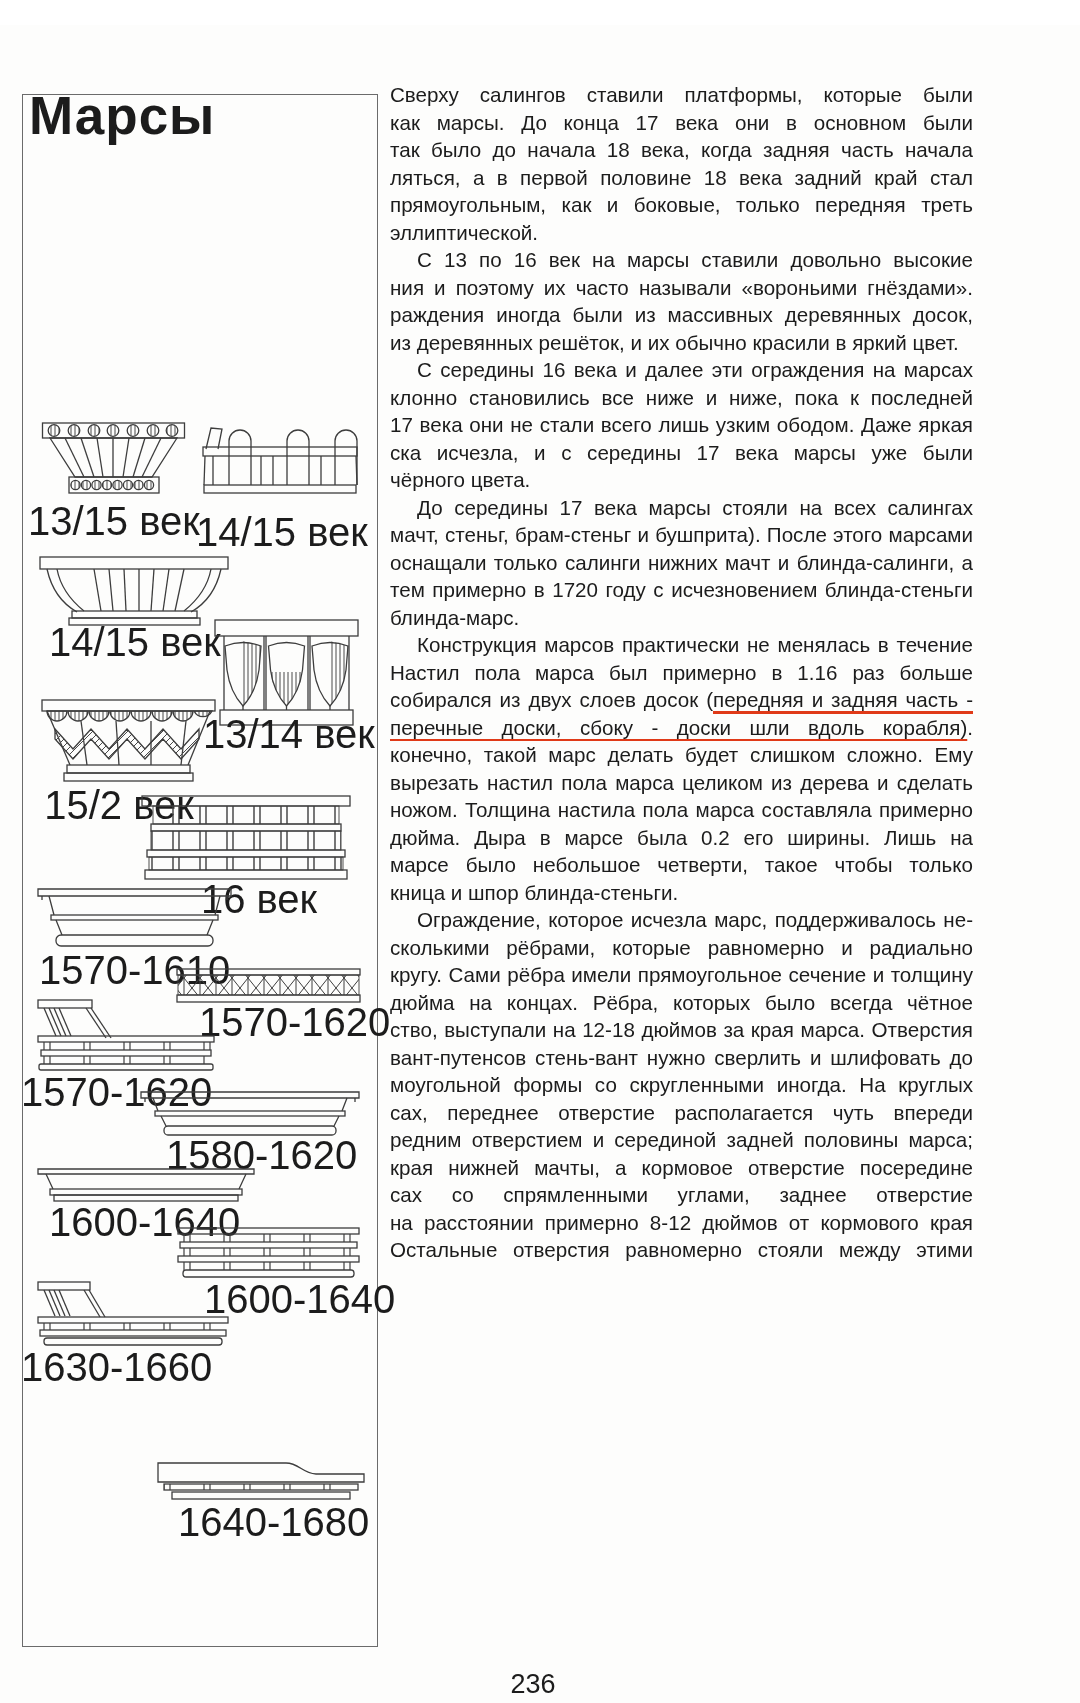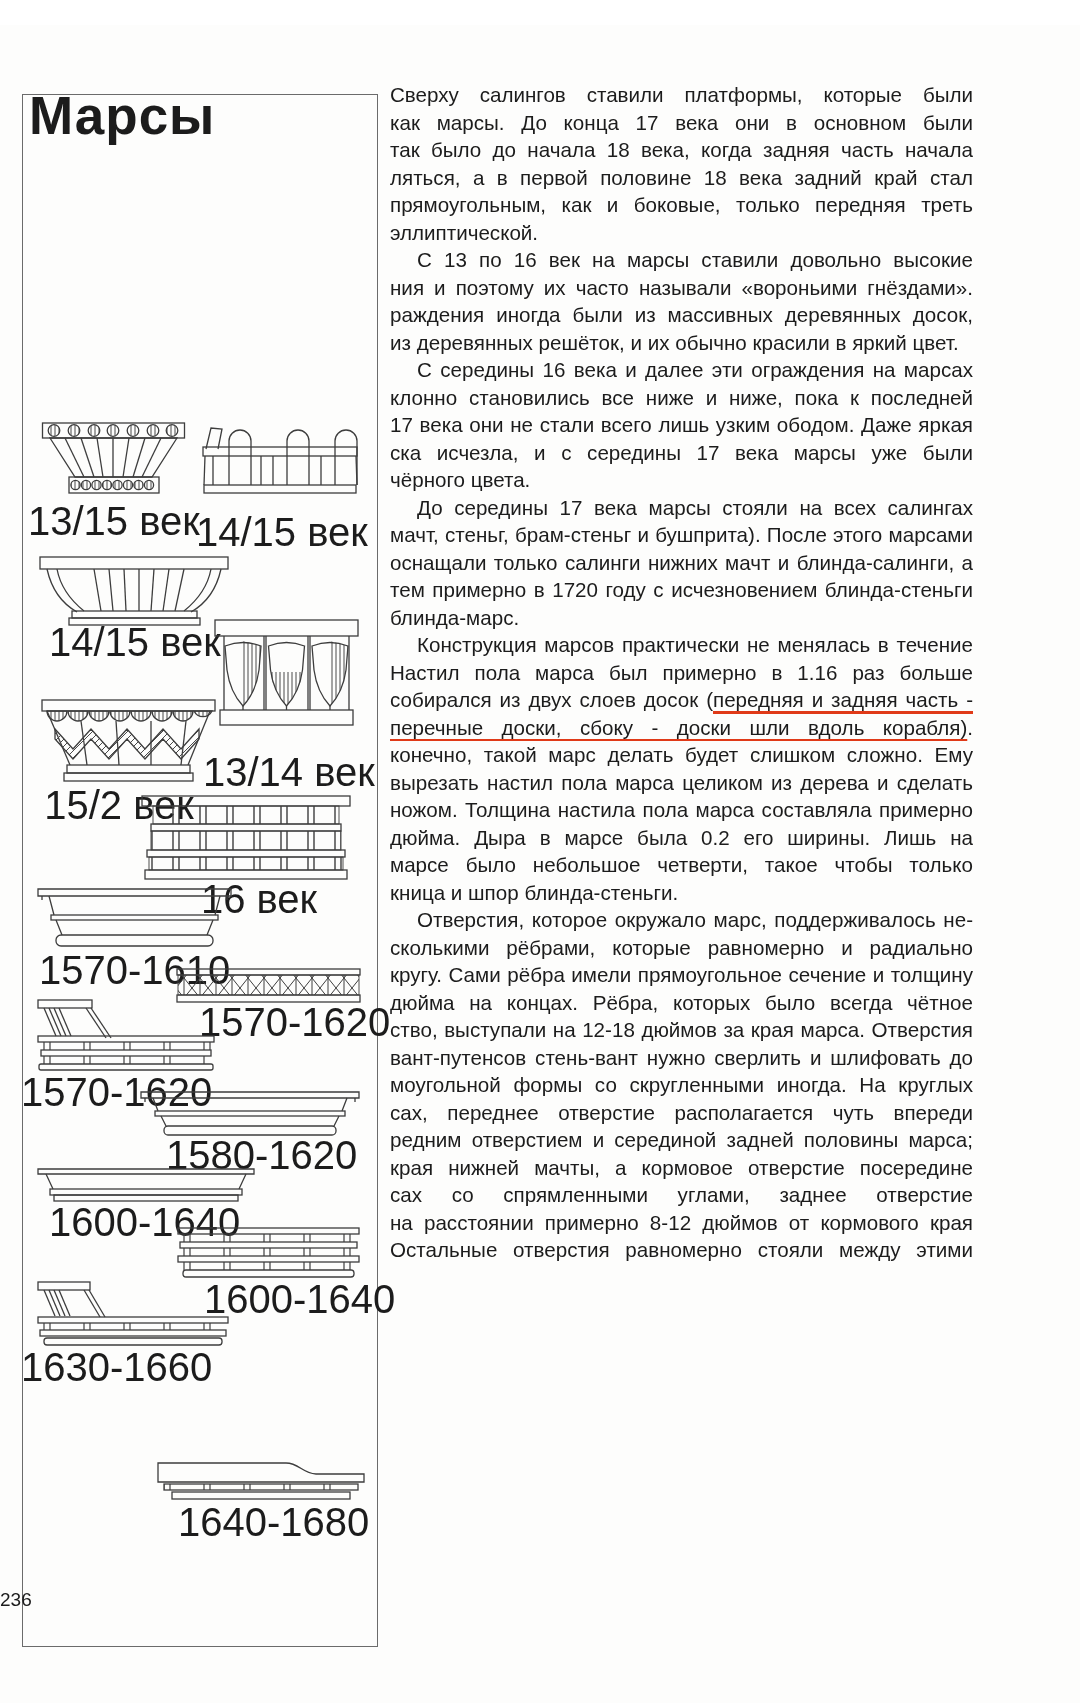--- a/index.html
+++ b/index.html
@@ -33,22 +33,22 @@
   .tl.last{text-align-last:left;}
   .tl.ind{text-indent:27px;}
   .u{
     text-decoration:underline;
     text-decoration-color:var(--red);
     text-decoration-thickness:6px;
     text-underline-offset:4px;
     text-decoration-skip-ink:none;
   }
   .pagenum{
-    position:absolute;left:0;top:1564px;width:1066px;text-align:left;
-    font-size:19px;
+    position:absolute;left:0;top:1644px;width:1066px;text-align:center;
+    font-size:27px;
   }
   .bottombar{position:absolute;left:0;bottom:0;width:100%;height:7px;background:#101010;}
 </style>
 </head>
 <body>
 
 <div class="page">
 
   <svg width="0" height="0" style="position:absolute" aria-hidden="true">
     <defs>
@@ -166,21 +166,21 @@
           <path d="M11,32 Q29,25 47,32 L45,56 Q42,78 29,92 Q16,78 13,56 Z"></path>
           <path d="M54.5,32 Q72.5,25 90.5,32 L88.5,56 Q85.5,78 72.5,92 Q59.5,78 56.5,56 Z"></path>
           <path d="M98,32 Q116,25 134,32 L132,56 Q129,78 116,92 Q103,78 100,56 Z"></path>
           <line x1="29" y1="92" x2="29" y2="96"></line>
             <line x1="72.5" y1="92" x2="72.5" y2="96"></line>
             <line x1="116" y1="92" x2="116" y2="96"></line>
           <rect x="6" y="96" width="133" height="15"></rect>
         </g>
       </svg>
     </figure>
-    <div class="cap" style="left:180px;top:661px">13/14 век</div>
+    <div class="cap" style="left:180px;top:623px">13/14 век</div>
 
     <figure class="fig" style="left:18px;top:604px">
       <svg width="175" height="88" viewBox="0 0 175 88">
         <g fill="none" stroke="#3d3d3d" stroke-width="1.3">
           <rect x="1" y="1" width="173" height="11"></rect>
           <path d="M6,12 A10,10 0 0 0 26,12 Z" fill="url(#hv)"></path>
             <path d="M27,12 A10,10 0 0 0 47,12 Z" fill="url(#hv)"></path>
           <path d="M48,12 A10,10 0 0 0 68,12 Z" fill="url(#hv)"></path>
             <path d="M69,12 A10,10 0 0 0 89,12 Z" fill="url(#hv)"></path>
           <path d="M90,12 A10,10 0 0 0 110,12 Z" fill="url(#hv)"></path>
@@ -359,21 +359,21 @@
       <div class="tl ind"><span>Конструкция марсов практически не менялась в течение веков.</span></div>
       <div class="tl"><span>Настил пола марса был примерно в 1.16 раз больше салингов и</span></div>
       <div class="tl"><span>собирался из двух слоев досок (</span><span class="u">передняя и задняя часть - по-</span></div>
       <div class="tl"><span class="u">перечные доски, сбоку - доски шли вдоль корабля)</span><span>. Моделисту,</span></div>
       <div class="tl"><span>конечно, такой марс делать будет слишком сложно. Ему нужно</span></div>
       <div class="tl"><span>вырезать настил пола марса целиком из дерева и сделать стыки</span></div>
       <div class="tl"><span>ножом. Толщина настила пола марса составляла примерно 3-4</span></div>
       <div class="tl"><span>дюйма. Дыра в марсе была 0.2 его ширины. Лишь на блинда-</span></div>
       <div class="tl"><span>марсе было небольшое четверти, такое чтобы только проходила</span></div>
       <div class="tl last"><span>кница и шпор блинда-стеньги.</span></div>
-      <div class="tl ind"><span>Отверстия, которое окружало марс, поддерживалось не-</span></div>
+      <div class="tl ind"><span>Ограждение, которое исчезла марс, поддерживалось не-</span></div>
       <div class="tl"><span>сколькими рёбрами, которые равномерно и радиально стояли по</span></div>
       <div class="tl"><span>кругу. Сами рёбра имели прямоугольное сечение и толщину 3-4</span></div>
       <div class="tl"><span>дюйма на концах. Рёбра, которых было всегда чётное количе-</span></div>
       <div class="tl"><span>ство, выступали на 12-18 дюймов за края марса. Отверстия для</span></div>
       <div class="tl"><span>вант-путенсов стень-вант нужно сверлить и шлифовать до пря-</span></div>
       <div class="tl"><span>моугольной формы со скругленными иногда. На круглых мар-</span></div>
       <div class="tl"><span>сах, переднее отверстие располагается чуть впереди переднего</span></div>
       <div class="tl"><span>редним отверстием и серединой задней половины марса; на мар-</span></div>
       <div class="tl"><span>края нижней мачты, а кормовое отверстие посередине между пе-</span></div>
       <div class="tl"><span>сах со спрямленными углами, заднее отверстие располагалось</span></div>

